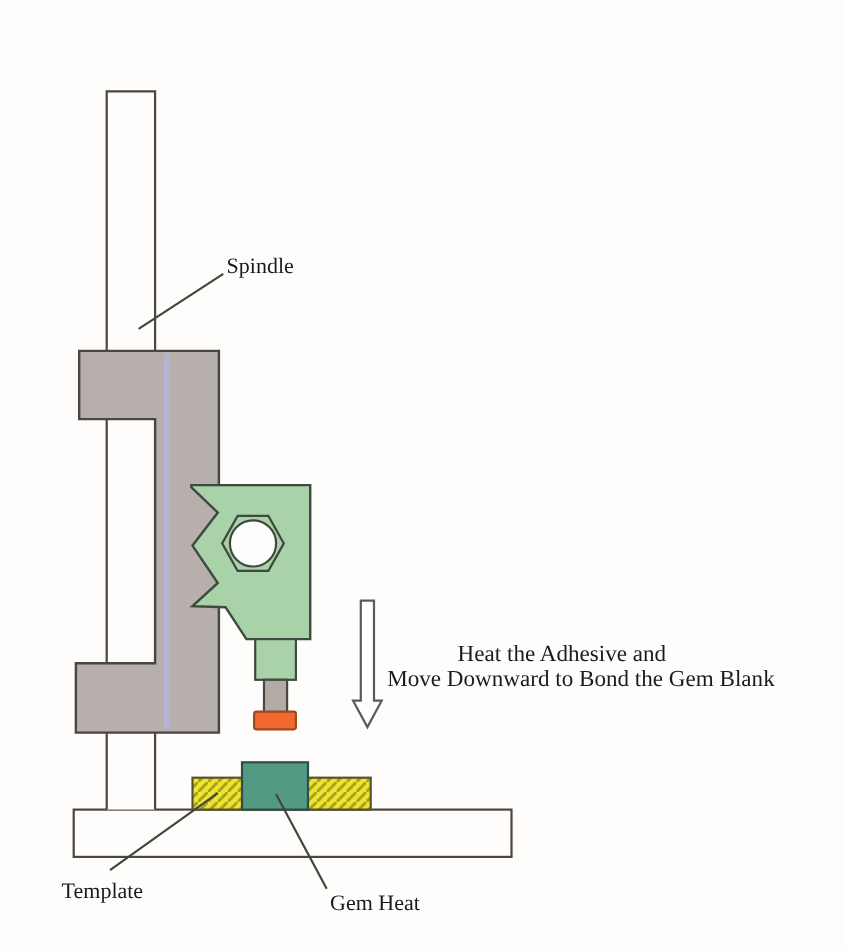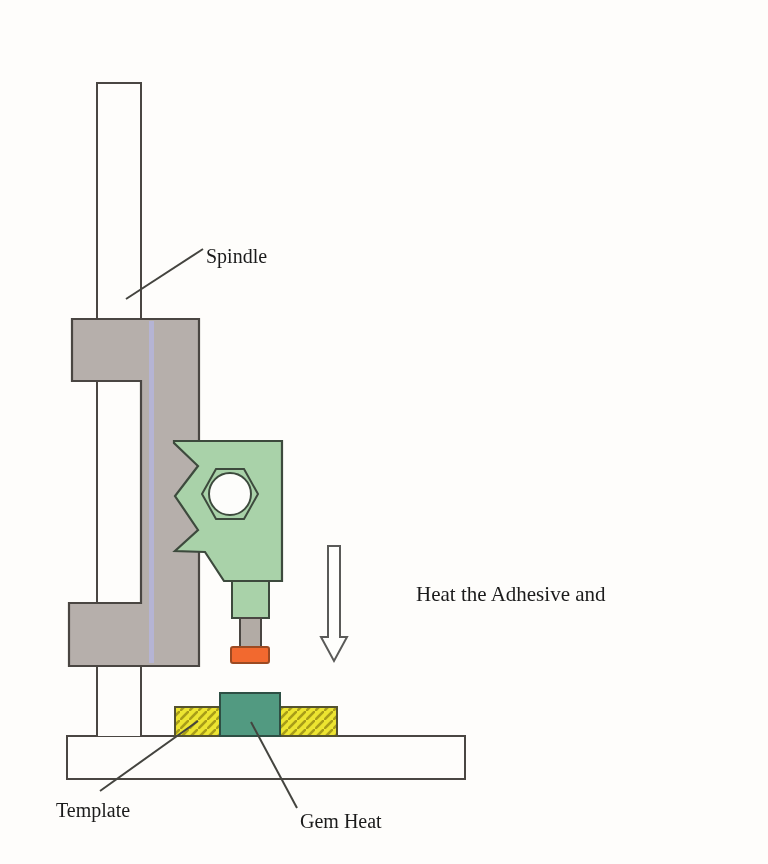--- a/index.html
+++ b/index.html
@@ -56,22 +56,23 @@
 
     <rect x="220" y="693" width="60" height="43" fill="#529a81" stroke="#2e4f44" stroke-width="2"></rect>
 
     <path d="M328,546 H340 V637 H347 L334,661 L321,637 H328 Z" fill="#fefefc" stroke="#5a5a58" stroke-width="2" stroke-linejoin="miter"></path>
 
     <line x1="203" y1="249" x2="126" y2="299" stroke="#44443f" stroke-width="2"></line>
     <line x1="198" y1="721" x2="100" y2="791" stroke="#44443f" stroke-width="2"></line>
     <line x1="251" y1="722" x2="297" y2="808" stroke="#44443f" stroke-width="2"></line>
   </svg>
 
-  <div class="lbl lbl-part" style="left:206px; top:245px;">Spindle</div>
+  <div class="lbl lbl-part" style="left:206px; top:231px;">Spindle</div>
 
   <div class="lbl lbl-part" style="left:56px; top:799px;">Template</div>
 
   <div class="lbl lbl-part" style="left:300px; top:810px;">Gem Heat</div>
 
   <div class="lbl lbl-annot" style="left:416px; top:582px;">Heat the Adhesive and</div>
 
+  <div class="lbl lbl-annot" style="left:352px; top:605px;">Move Downward to Bond the Gem Blank</div>
 
 </div>
 
 </body></html>

